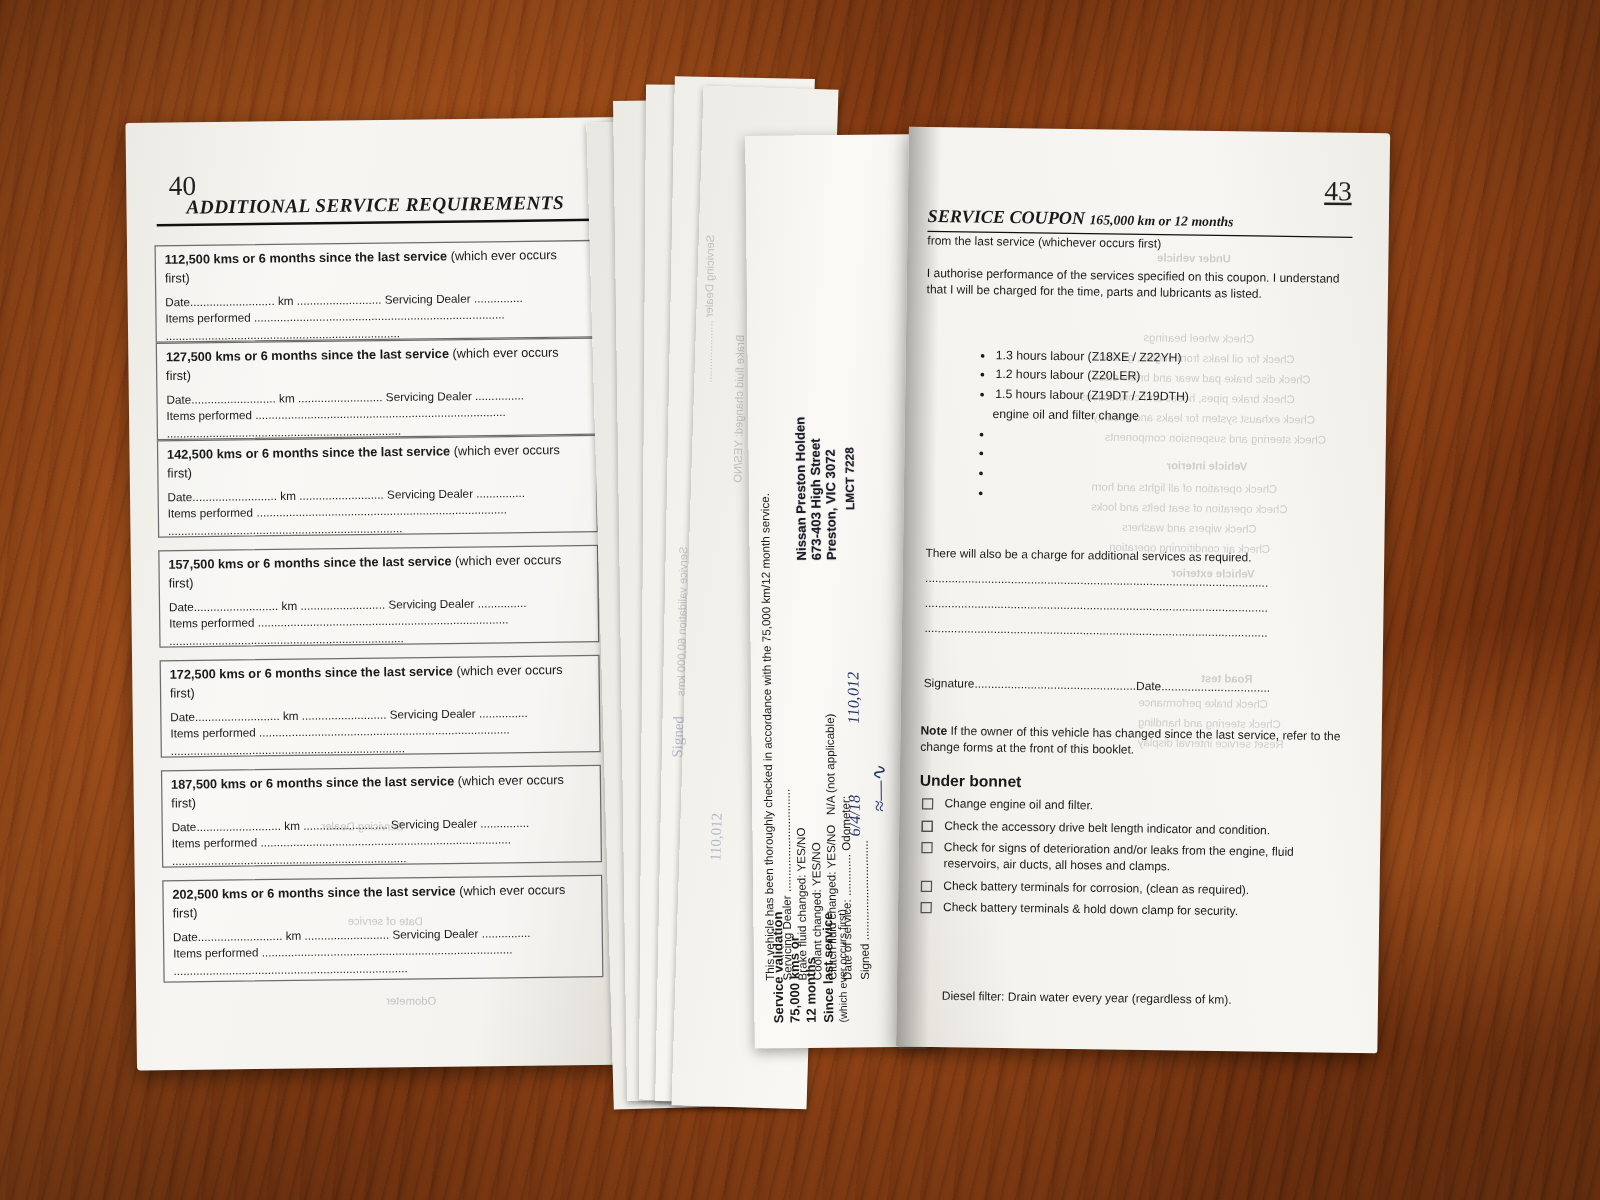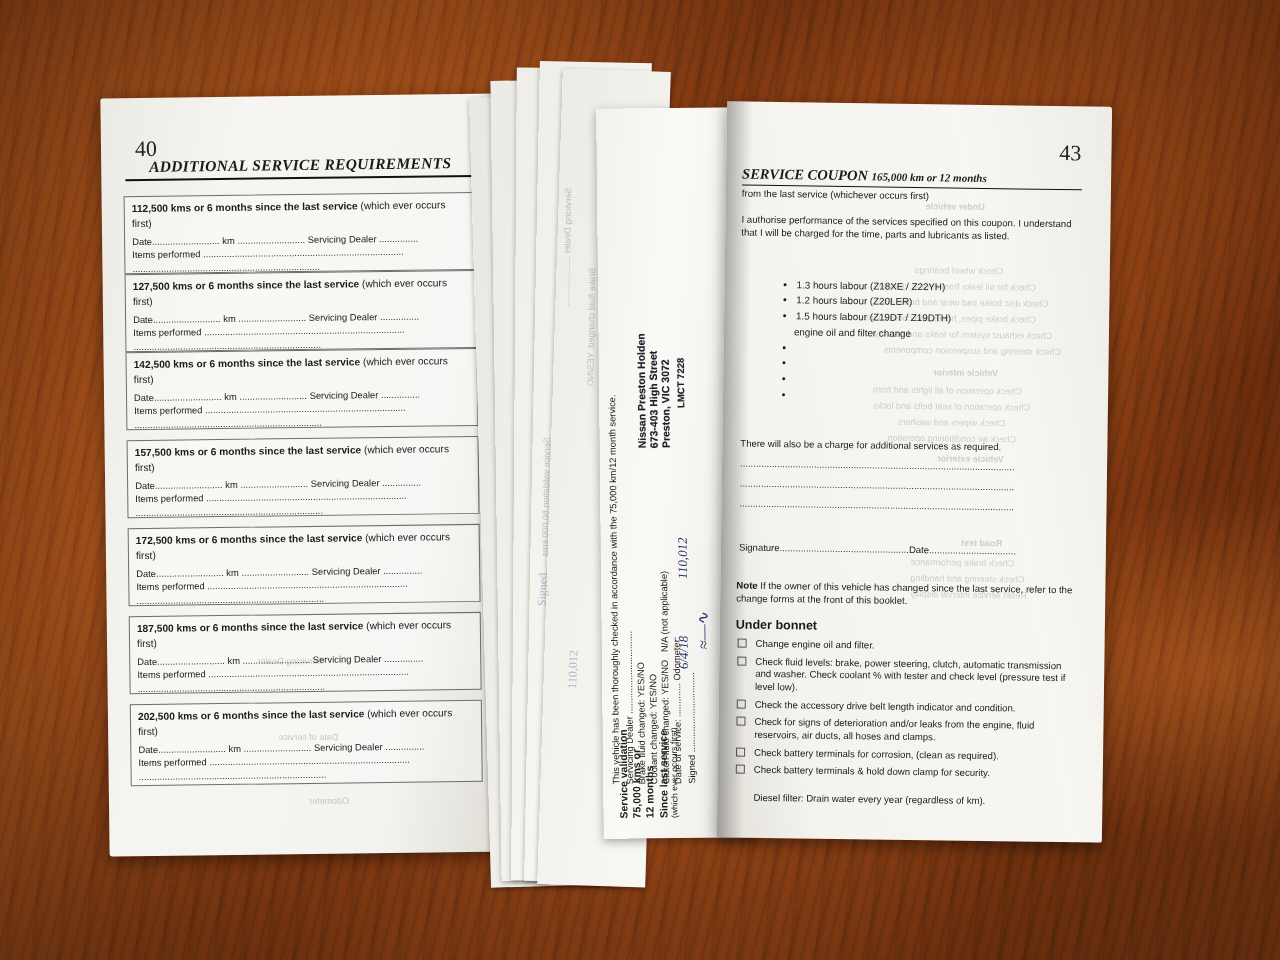--- a/index.html
+++ b/index.html
@@ -259,21 +259,21 @@
     <div class="stamp" style="left:76px;top:300px;font-size:9.5px;">LMCT 7228</div>
 
     <div class="hand" style="left:74px;top:470px;">110,012</div>
     <div class="hand" style="left:74px;top:560px;">6/4/18</div>
     <div class="hand" style="left:92px;top:540px;font-size:16px;">≈—∿</div>
   </div>
 
   <div id="perf"></div>
 
   <div class="page" id="right-page">
-    <div class="pagenum" style="right:30px;top:34px;">43</div>
+    <div class="pagenum" style="right:30px;top:34px;text-decoration:underline;">43</div>
 
     <div class="ghost" style="left:200px;top:96px;font-weight:bold;">Under vehicle</div>
     <div class="ghost" style="left:190px;top:160px;">Check wheel bearings</div>
     <div class="ghost" style="left:150px;top:176px;">Check for oil leaks from engine, gearbox</div>
     <div class="ghost" style="left:150px;top:192px;">Check disc brake pad wear and brake discs</div>
     <div class="ghost" style="left:140px;top:208px;">Check brake pipes, hoses and connections</div>
     <div class="ghost" style="left:150px;top:224px;">Check exhaust system for leaks and security</div>
     <div class="ghost" style="left:160px;top:240px;">Check steering and suspension components</div>
     <div class="ghost" style="left:210px;top:262px;font-weight:bold;">Vehicle interior</div>
     <div class="ghost" style="left:150px;top:280px;">Check operation of all lights and horn</div>
@@ -313,21 +313,21 @@
       <span>Signature</span><span>.................................................</span><span>Date</span><span>.................................</span>
     </div>
 
     <div class="sc-note">
       <b>Note</b> <span>If the owner of this vehicle has changed since the last service, refer to the change forms at the front of this booklet.</span>
     </div>
 
     <div class="ub-title">Under bonnet</div>
     <div class="ub-list">
       <div class="ub-item"><span class="cb"></span><span>Change engine oil and filter.</span></div>
-      <div class="ub-item"><span class="cb"></span><span>Check fluid levels: brake, power steering, clutch, automatic transmission and washer. Check coolant % with tester and check level (pressure test if level low).</span></div>
+      <div class="ub-item"><span class="cb"></span></div>
       <div class="ub-item"><span class="cb"></span><span>Check the accessory drive belt length indicator and condition.</span></div>
       <div class="ub-item"><span class="cb"></span><span>Check for signs of deterioration and/or leaks from the engine, fluid reservoirs, air ducts, all hoses and clamps.</span></div>
       <div class="ub-item"><span class="cb"></span><span>Check battery terminals for corrosion, (clean as required).</span></div>
       <div class="ub-item"><span class="cb"></span><span>Check battery terminals &amp; hold down clamp for security.</span></div>
     </div>
 
     <div class="diesel">Diesel filter: Drain water every year (regardless of km).</div>
 
     <div class="shadowedge" style="left:0;top:0;width:26px;height:736px;"></div>
   </div>

